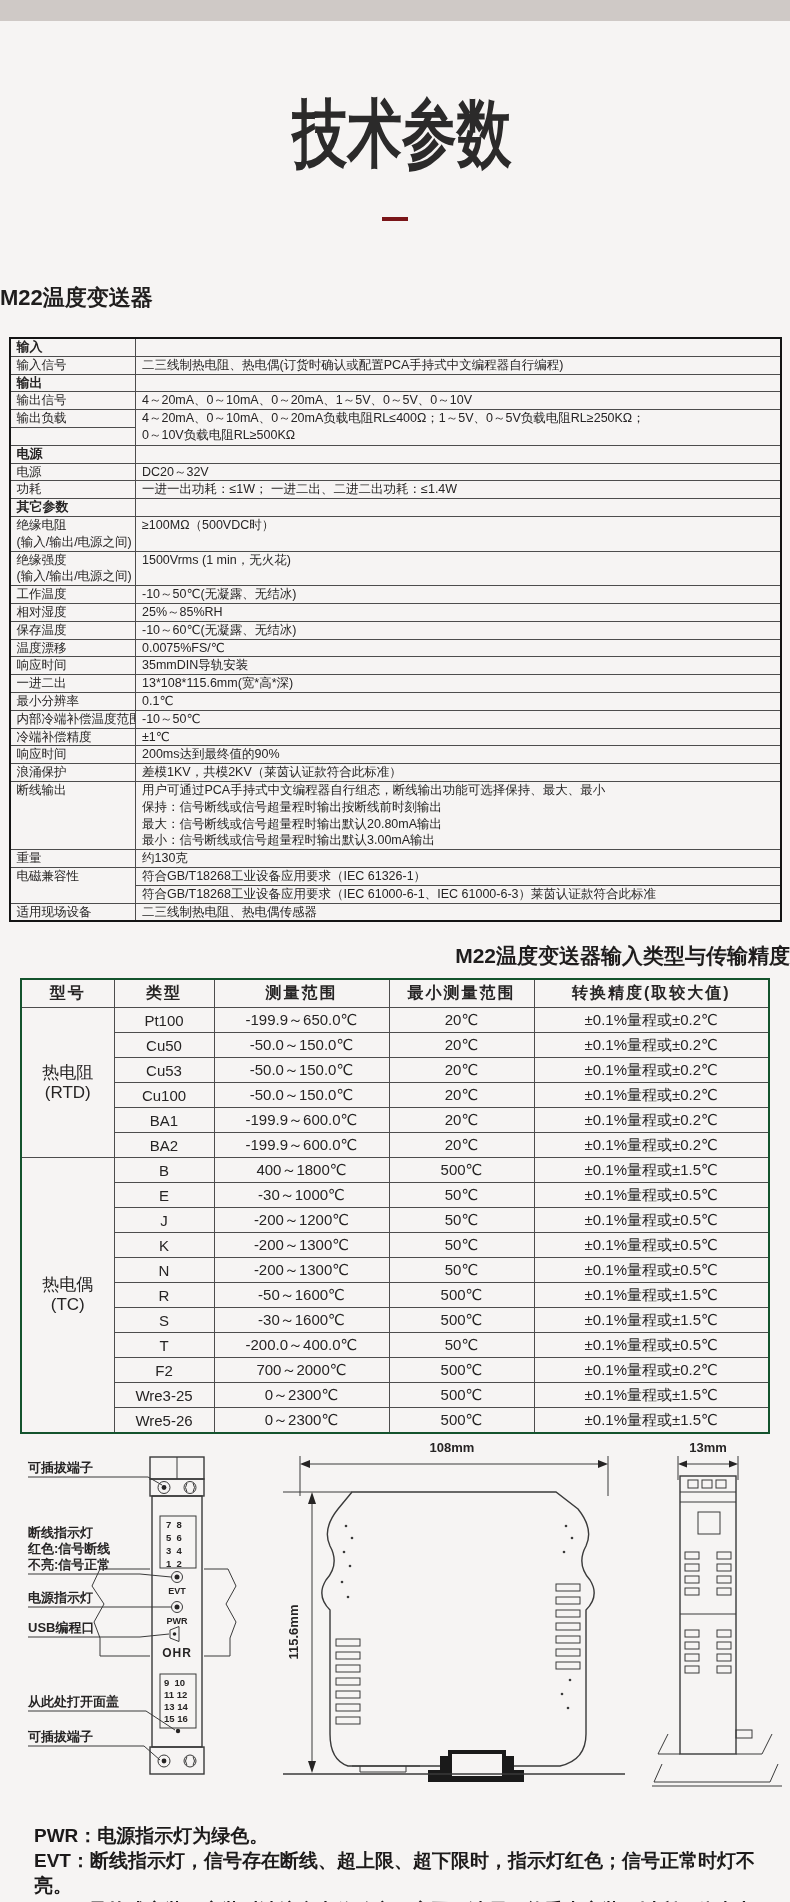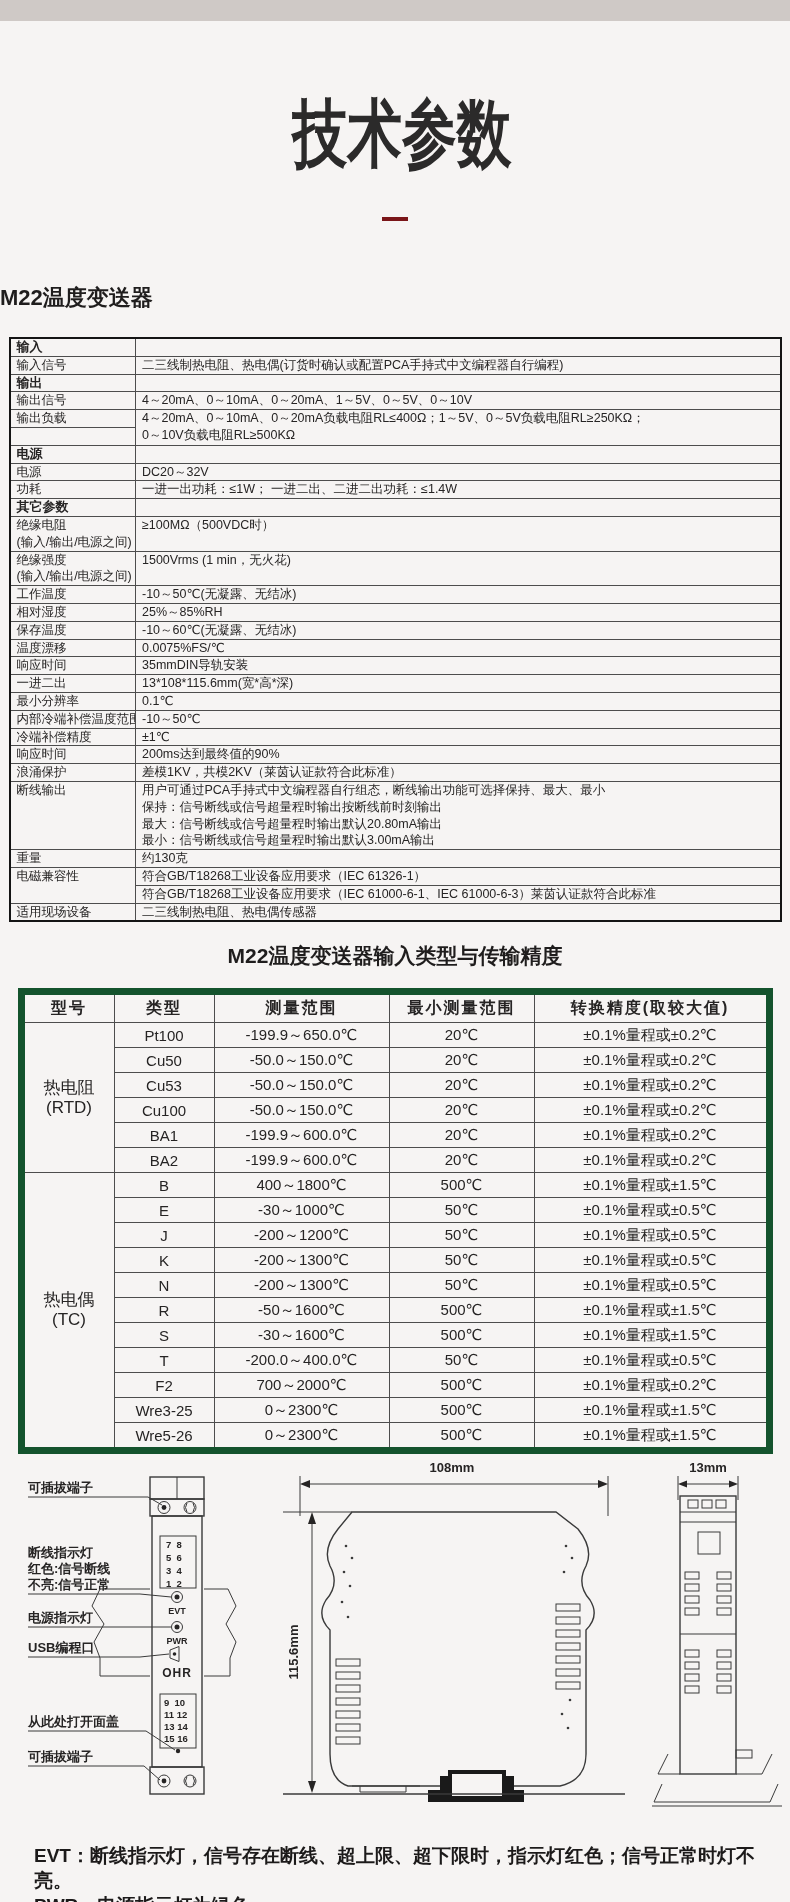--- a/index.html
+++ b/index.html
@@ -19,24 +19,24 @@
   table.spec{
     border-collapse:collapse;margin:24px auto 0;width:773px;table-layout:fixed;
     border:2px solid #141414;background:transparent;
   }
   table.spec td{
     border:1px solid #4d4d4d;vertical-align:top;padding:0 12px 0 6px;
     font-size:12.5px;line-height:16.8px;color:#262424;overflow:hidden;white-space:nowrap;
   }
   table.spec tr.section td{font-weight:bold;font-size:13px;}
   table.spec td div{height:16.8px;}
-  .sec2-title{margin-top:20px;text-align:center;font-size:21px;font-weight:bold;color:#1f1d1d;}
+  .sec2-title{margin-top:20px;text-align:right;font-size:21px;font-weight:bold;color:#1f1d1d;}
   table.acc{
-    border-collapse:collapse;margin:18px auto 0;width:748px;table-layout:fixed;
-    border:7px solid #14532d;text-align:center;
+    border-collapse:collapse;margin:8px auto 0;width:748px;table-layout:fixed;
+    border:2px solid #14532d;text-align:center;
   }
   table.acc th,table.acc td{border:1px solid #4d4d4d;font-size:15px;height:24px;padding:0 2px;font-weight:normal;color:#262424;white-space:nowrap;overflow:hidden;}
   table.acc th{font-size:16px;font-weight:bold;height:27px;letter-spacing:2px;}
   table.acc td.model-cell{font-size:17px;line-height:20px;}
   .diagram-wrap{width:790px;height:375px;}
   svg text{fill:#262424;}
   .callout{font-size:13px;font-weight:bold;}
   .dim-label{font-size:13px;font-weight:bold;}
   .tnum{font-size:9.5px;font-weight:bold;white-space:pre;}
   .led-label{font-size:9px;font-weight:bold;}
@@ -608,16 +608,16 @@
       <path class="thin" d="M668,300 L658,320 H680 M736,320 H762 L772,300"></path>
       <path class="thin" d="M662,330 L654,348 H770 L778,330"></path>
       <rect x="736" y="296" width="16" height="8" class="thin"></rect>
     </g>
     <line x1="652" y1="352" x2="782" y2="352" class="thin"></line>
   </g>
 </svg>
 </div>
 
 <div class="notes">
+  <div>PWR：电源指示灯为绿色。</div>
   <div>EVT：断线指示灯，信号存在断线、超上限、超下限时，指示灯红色；信号正常时灯不亮。</div>
-  <div>PWR：电源指示灯为绿色。</div>
   <div>35mm导轨式安装，安装时请注意卡位稳定、牢固，请尽可能垂直安装，以利于仪表内部热量散发。</div>
 </div>
 
 </body></html>

